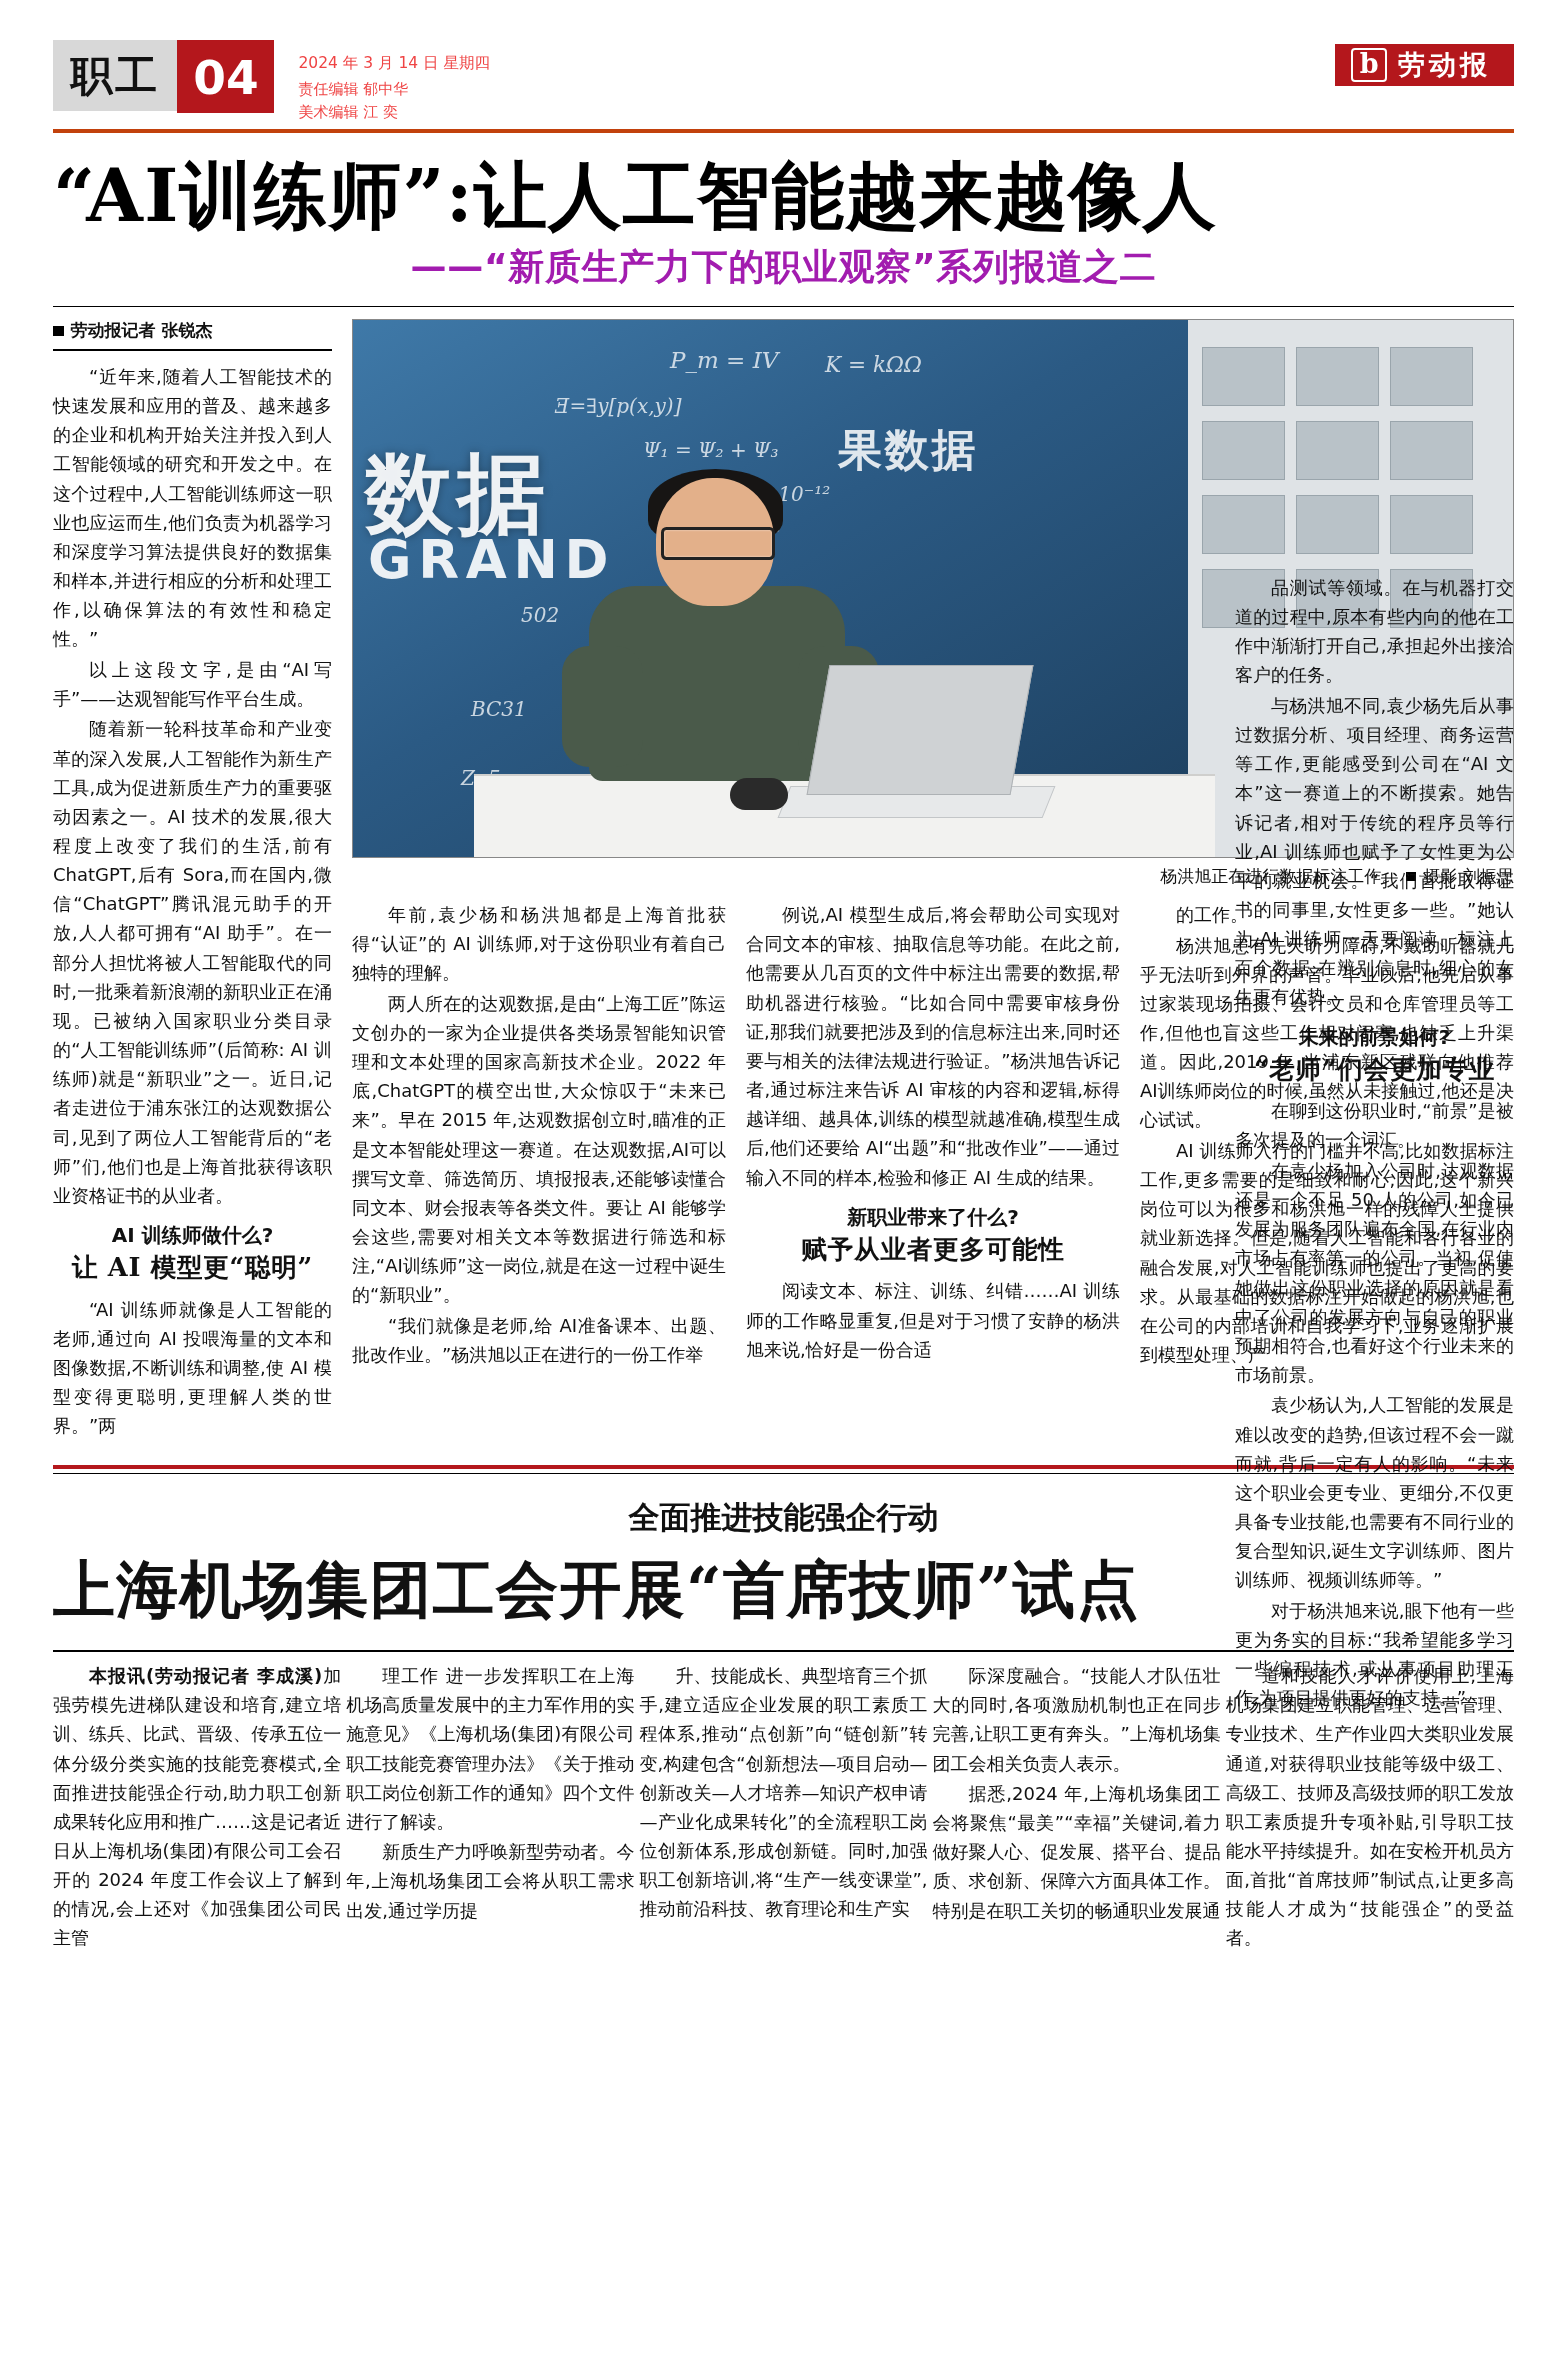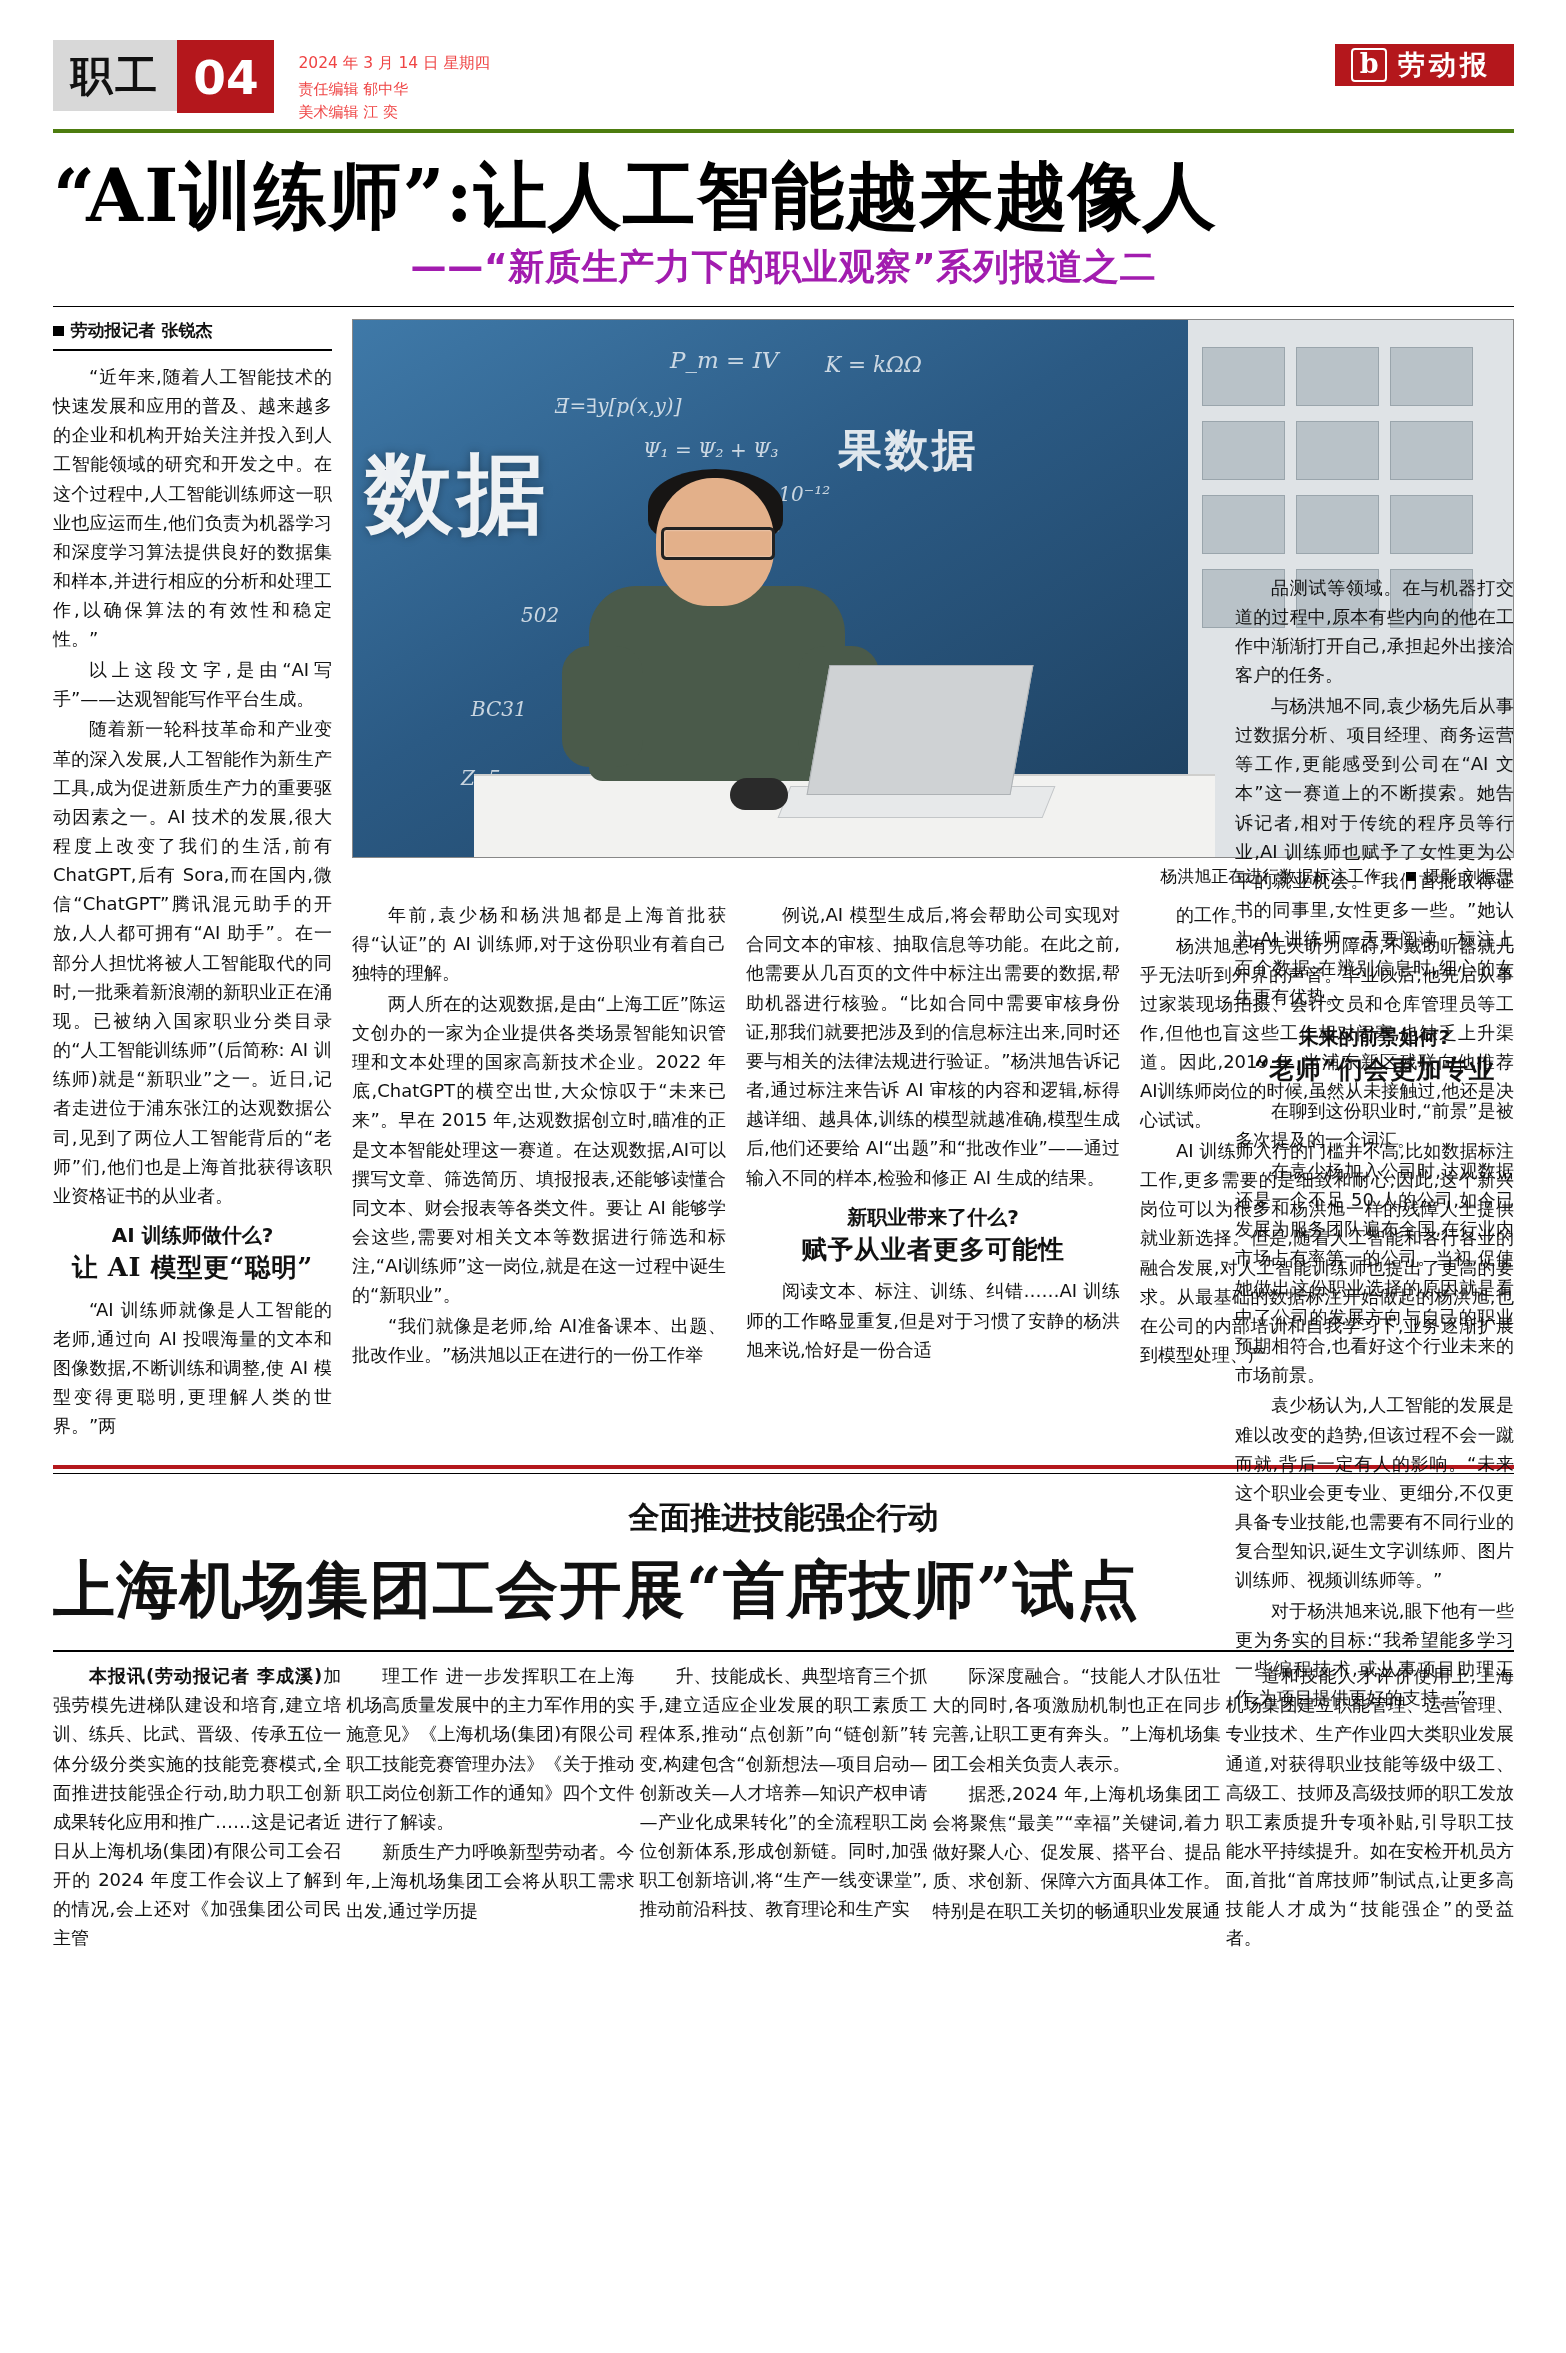--- a/index.html
+++ b/index.html
@@ -13,21 +13,21 @@
     width:1567px;
     min-height:2354px;
     box-sizing:border-box;
     padding:40px 53px 27px 53px;
     position:relative;
   }
   
   .masthead{
     display:flex;
     align-items:flex-start;
-    border-bottom:4px solid #4d7c0f;
+    border-bottom:4px solid #c2410c;
     padding-bottom:6.7px;
     margin-bottom:4px;
     position:relative;
     height:82px;
   }
   .mh-zhigong{
     background:#d8d8d8;
     color:#111;
     font-family:"DejaVu Sans", sans-serif;
     font-weight:bold;
@@ -331,20 +331,21 @@
           <div class="chalk" style="left:472px;top:32px;font-size:21.6px;">K = kΩΩ</div>
           <div class="chalk" style="left:202px;top:74px;font-size:20px;">Ǝ=∃y[p(x,y)]</div>
           <div class="chalk" style="left:290px;top:118px;font-size:20px;">Ψ₁ = Ψ₂ + Ψ₃</div>
           <div class="chalk" style="left:303px;top:162px;font-size:20px;">ε₀ = 8.854×10⁻¹²</div>
           <div class="chalk" style="left:337px;top:202px;font-size:20px;">S = 273°</div>
           <div class="chalk" style="left:168px;top:283px;font-size:20px;">502</div>
           <div class="chalk" style="left:118px;top:377px;font-size:20px;">BC31</div>
           <div class="chalk" style="left:108px;top:431px;font-size:20px;margin-top:15px;">Zn5</div>
           <div class="chalk" style="left:165px;top:465px;font-size:20px;">MgCO₃</div>
           <div class="bigword">数据</div>
+          <div class="bigword2">GRAND</div>
           <div class="bigword3">果数据</div>
           <div class="redcol">通达乐观 务实求真</div>
           <div class="wall">
             <div class="frame" style="left:13.5px;top:27px;width:81px;height:57px;"></div>
             <div class="frame" style="left:108px;top:27px;width:81px;height:57px;"></div>
             <div class="frame" style="left:202px;top:27px;width:81px;height:57px;"></div>
             <div class="frame" style="left:13.5px;top:101px;width:81px;height:57px;"></div>
             <div class="frame" style="left:108px;top:101px;width:81px;height:57px;"></div>
             <div class="frame" style="left:202px;top:101px;width:81px;height:57px;"></div>
             <div class="frame" style="left:13.5px;top:175px;width:81px;height:57px;"></div>

